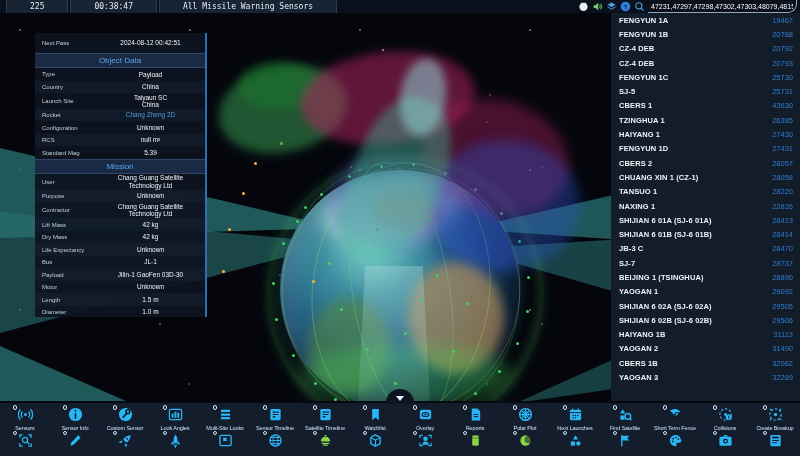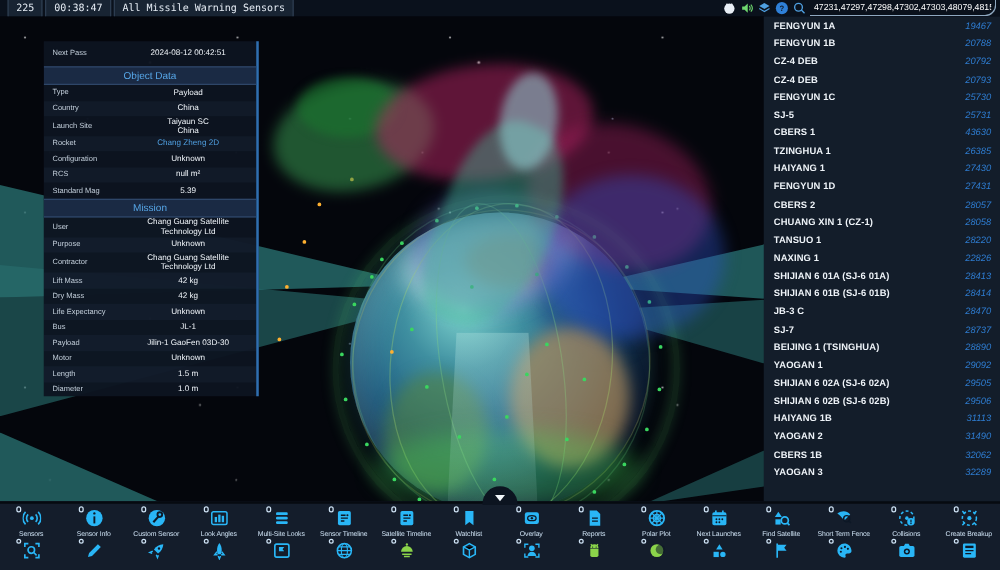--- a/index.html
+++ b/index.html
@@ -60,21 +60,21 @@
   .bb1{left:430px;top:140px;width:150px;height:130px;background:rgba(45,85,205,.38);filter:blur(6px);}
   .bt1{left:352px;top:95px;width:90px;height:170px;background:rgba(65,185,150,.42);border-radius:46% 54% 60% 40%;filter:blur(4px);transform:rotate(22deg);}
   .bcy{left:400px;top:58px;width:46px;height:78px;background:rgba(150,230,230,.5);filter:blur(4px);transform:rotate(8deg);}
   .bp1{left:330px;top:150px;width:120px;height:100px;background:rgba(90,70,190,.3);filter:blur(7px);}
   .tab{position:absolute;left:386px;top:389px;width:28px;height:15px;background:#0c1420;border-radius:14px 14px 0 0;
     z-index:16;display:flex;align-items:center;justify-content:center;}
   .tab .tri{width:0;height:0;border-left:4px solid transparent;border-right:4px solid transparent;border-top:5px solid #f2f6fa;margin-top:3px;}
   
   .topbar{position:absolute;left:0;top:0;right:0;height:13px;background:#0a111c;z-index:20;display:flex;align-items:center;
     font-family:"DejaVu Sans Mono",monospace;font-size:8px;color:#e6edf5;}
-  .tseg{background:#182433;height:13px;line-height:13px;padding:0 6px;border-left:1px solid #2c3c50;border-right:1px solid #2c3c50;margin-right:2px;white-space:nowrap;}
+  .tseg{background:#182433;height:13px;line-height:13px;padding:0 23px;border-left:1px solid #2c3c50;border-right:1px solid #2c3c50;margin-right:2px;white-space:nowrap;}
   .tseg:first-child{margin-left:6px;}
   .tb-right{margin-left:auto;display:flex;align-items:center;gap:3px;padding-right:3px;}
   .tbicon{width:11px;height:11px;display:inline-flex;align-items:center;justify-content:center;}
   .tbicon svg{width:11px;height:11px;}
   .ic-github{color:#e8eef5;} .ic-sound{color:#6fd86f;} .ic-layers{color:#4f9fe0;} .ic-help{color:#2f80d8;} .ic-search{color:#4f9fe0;}
   .searchbox{width:142px;height:12px;background:transparent;border:none;border-bottom:1px solid #8fa8c0;border-right:1px solid #8fa8c0;
     border-radius:0 0 9px 0;color:#fff;font-family:"Liberation Sans",sans-serif;font-size:7px;line-height:11px;padding:0 3px;outline:none;}
   
   .lpanel{position:absolute;left:35px;top:33px;width:170px;height:284px;background:rgba(13,20,32,.96);
     border-right:2px solid #2f6fb0;overflow:hidden;z-index:10;color:#dfe7f0;}
@@ -83,21 +83,21 @@
   .prow{display:flex;align-items:center;min-height:11.5px;padding:.5px 0;}
   .prow:nth-child(even){background:rgba(120,160,210,.05);}
   .prow.np{min-height:19px;}
   .plabel{width:60px;padding-left:7px;color:#c3cfdb;font-size:6px;}
   .pvalue{flex:1;text-align:center;white-space:pre-line;font-size:6.5px;color:#f0f5fa;padding-right:6px;line-height:1.15;}
   .pvalue.link{color:#4f9fe0;}
   
   .rpanel{position:absolute;right:0;top:13px;width:189px;height:390px;background:#131d2a;z-index:10;overflow:hidden;}
   .srow{display:flex;justify-content:space-between;align-items:center;height:14.3px;padding:0 7px 0 8px;font-size:7.5px;}
   .sname{color:#eef3f8;font-weight:bold;letter-spacing:.1px;white-space:nowrap;}
-  .sid{color:#2e7cd0;font-style:italic;}
+  .sid{color:#2e7cd0;}
   
   .bbar{position:absolute;left:0;right:0;bottom:0;height:53px;background:#141d2b;z-index:15;border-top:2px solid #060a10;}
   .mrow{display:flex;}
   .mitem{width:50px;display:flex;flex-direction:column;align-items:center;padding-top:4px;color:#29b6f6;cursor:pointer;}
   .micon{width:15px;height:15px;position:relative;}
   .micon svg{width:15px;height:15px;display:block;}
   .micon::before{content:"";position:absolute;left:-5px;top:-2px;width:2.5px;height:2.5px;border:.7px solid #cfe3f5;border-radius:50%;}
   .mlabel{font-size:5.5px;color:#cfe3f5;margin-top:2.5px;text-align:center;line-height:1.1;white-space:nowrap;letter-spacing:-.1px;}
   .mrow.r2 .mitem{padding-top:2px;}
   .mitem.green{color:#8bd44a;}

